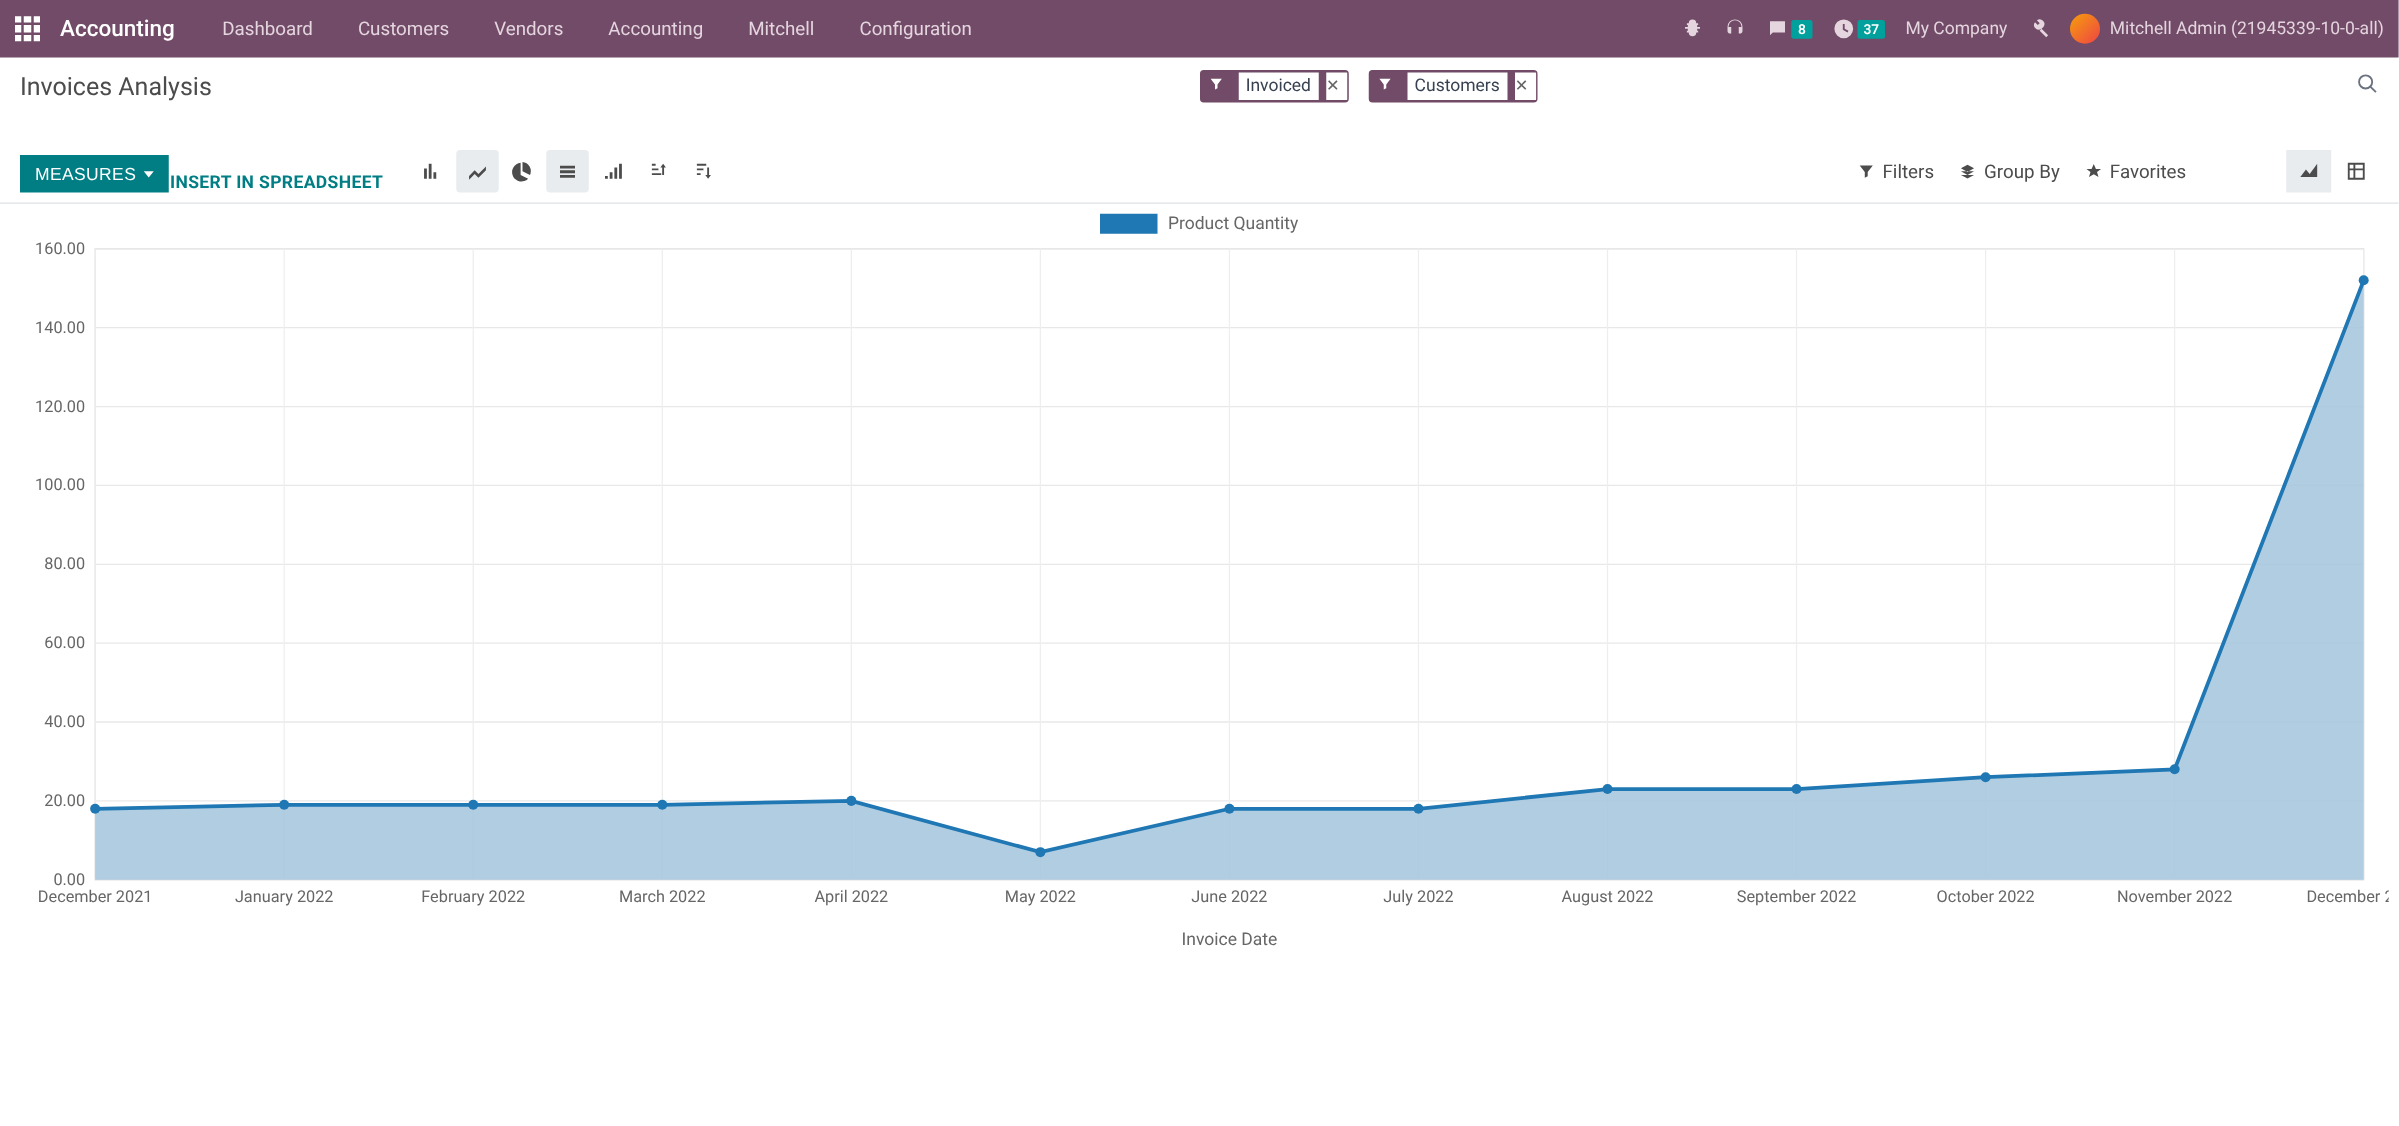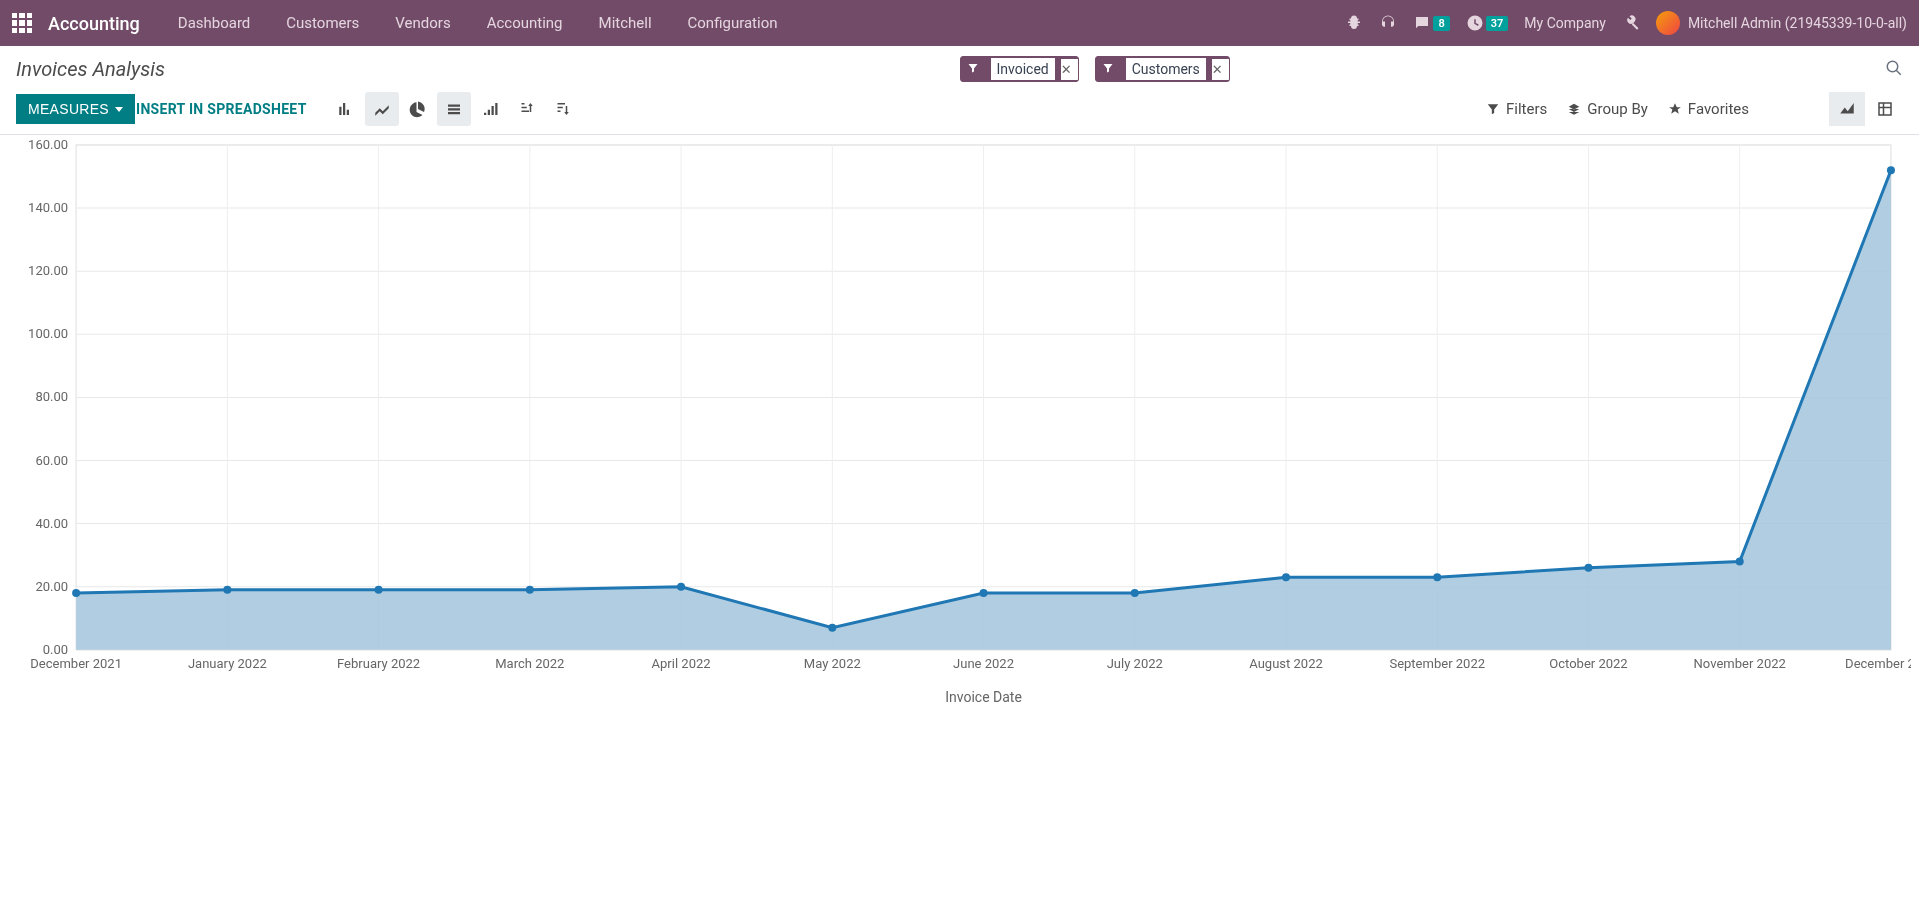--- a/index.html
+++ b/index.html
@@ -16,40 +16,40 @@
 .nav-icon { cursor: pointer; display: flex; align-items: center; position: relative; color: #e5d5df; }
 .nav-icon svg { width: 18px; height: 18px; fill: currentColor; }
 .badge { background: #00a09d; color: #fff; font-size: 11px; font-weight: 600; padding: 1px 5px; border-radius: 2px; margin-left: 2px; }
 .company-name { color: #e5d5df; cursor: pointer; }
 .user-area { display: flex; align-items: center; gap: 8px; cursor: pointer; color: #e5d5df; }
 .avatar { width: 24px; height: 24px; border-radius: 50%; background: linear-gradient(135deg,#f59e0b,#ef4444); }
 
 
 .control-panel { padding: 10px 16px 0 16px; border-bottom: 1px solid #dee2e6; }
 .cp-row1 { display: flex; align-items: center; justify-content: space-between; margin-bottom: 10px; }
-.breadcrumb { font-size: 20px; color: #4c4c4c; font-style: italic; }
+.breadcrumb { font-size: 20px; color: #4c4c4c; }
 .search-area { display: flex; align-items: center; gap: 16px; position: relative; width: 50%; }
 .filter-tag { display: inline-flex; align-items: center; gap: 6px; border: 1px solid #714b67; background: #714b67; color: #fff; border-radius: 3px; overflow: hidden; font-size: 14px; }
 .filter-tag .ft-icon { padding: 4px 6px; background: #714b67; }
 .filter-tag .ft-label { background: #fff; color: #374151; padding: 3px 6px; }
 .filter-tag .ft-close { background: #fff; color: #666; padding: 3px 6px 3px 0; cursor: pointer; font-size: 13px; }
 .search-input { border: none; outline: none; padding: 4px 8px; font-size: 15px; flex: 1; min-width: 120px; }
 .search-icon { margin-left: auto; cursor: pointer; color: #6b7280; }
 .search-icon svg { width: 18px; height: 18px; fill: none; stroke: currentColor; stroke-width: 2; }
 
-.cp-row2 { display: flex; align-items: center; padding-bottom: 8px; }
+.cp-row2 { display: flex; align-items: flex-end; padding-bottom: 8px; }
 .measures-btn { background: #017e84; color: #fff; border: none; padding: 7px 12px; font-size: 14px; font-weight: 500; cursor: pointer; display: inline-flex; align-items: center; gap: 6px; letter-spacing: 0.3px; }
 .measures-btn .caret { width: 0; height: 0; border-left: 4px solid transparent; border-right: 4px solid transparent; border-top: 5px solid #fff; }
 .insert-link { color: #017e84; font-weight: 700; margin-left: 1px; cursor: pointer; letter-spacing: 0.3px; }
 .toolbar-icons { display: flex; gap: 2px; margin-left: 22px; }
 .tb-icon { width: 34px; height: 34px; display: flex; align-items: center; justify-content: center; cursor: pointer; border-radius: 3px; color: #4c4c4c; }
 .tb-icon.active { background: #e9ecef; }
 .tb-icon svg { width: 18px; height: 18px; fill: currentColor; }
 
-.search-options { margin-left: auto; display: flex; gap: 20px; align-items: center; }
+.search-options { margin-left: auto; display: flex; gap: 20px; align-items: center; margin-top: 28px; }
 .search-opt { display: inline-flex; align-items: center; gap: 6px; cursor: pointer; color: #4c4c4c; font-size: 15px; }
 .search-opt svg { width: 14px; height: 14px; fill: currentColor; }
 .view-switch { display: flex; gap: 2px; margin-left: 60px; }
 .vs-btn { width: 36px; height: 34px; display: flex; align-items: center; justify-content: center; cursor: pointer; border: 1px solid transparent; color: #4c4c4c; }
 .vs-btn.active { background: #e9ecef; }
 .vs-btn svg { width: 18px; height: 18px; fill: currentColor; }
 
 
 .chart-wrap { padding: 4px 8px 10px 8px; }
 .legend { display: flex; justify-content: center; align-items: center; gap: 8px; padding: 4px 0 6px 0; font-size: 14px; color: #666; }
@@ -218,20 +218,24 @@
             <svg viewBox="0 0 24 24">
               <path d="M3 3h18v18H3V3zm2 2v4h4V5H5zm6 0v4h8V5h-8zM5 11v8h4v-8H5zm6 0v8h8v-8h-8z"></path>
             </svg>
           </div>
       </div>
     </div>
   </div>
 </div>
 
 <div class="chart-wrap">
+  <div class="legend">
+    <span class="legend-swatch"></span>
+    <span>Product Quantity</span>
+  </div>
   <div class="chart">
     <svg class="plot" id="plot" viewBox="0 0 1900 570">
         <rect x="68" y="6" width="1812" height="504" fill="none" stroke="#ddd"></rect>
         <line x1="68" y1="510" x2="1880" y2="510" stroke="#e8e8e8"></line>
         <text class="axis" x="60" y="514" text-anchor="end" font-size="13" fill="#666">0.00</text>
         <line x1="68" y1="447" x2="1880" y2="447" stroke="#e8e8e8"></line>
         <text class="axis" x="60" y="451" text-anchor="end" font-size="13" fill="#666">20.00</text>
         <line x1="68" y1="384" x2="1880" y2="384" stroke="#e8e8e8"></line>
         <text class="axis" x="60" y="388" text-anchor="end" font-size="13" fill="#666">40.00</text>
         <line x1="68" y1="321" x2="1880" y2="321" stroke="#e8e8e8"></line>

